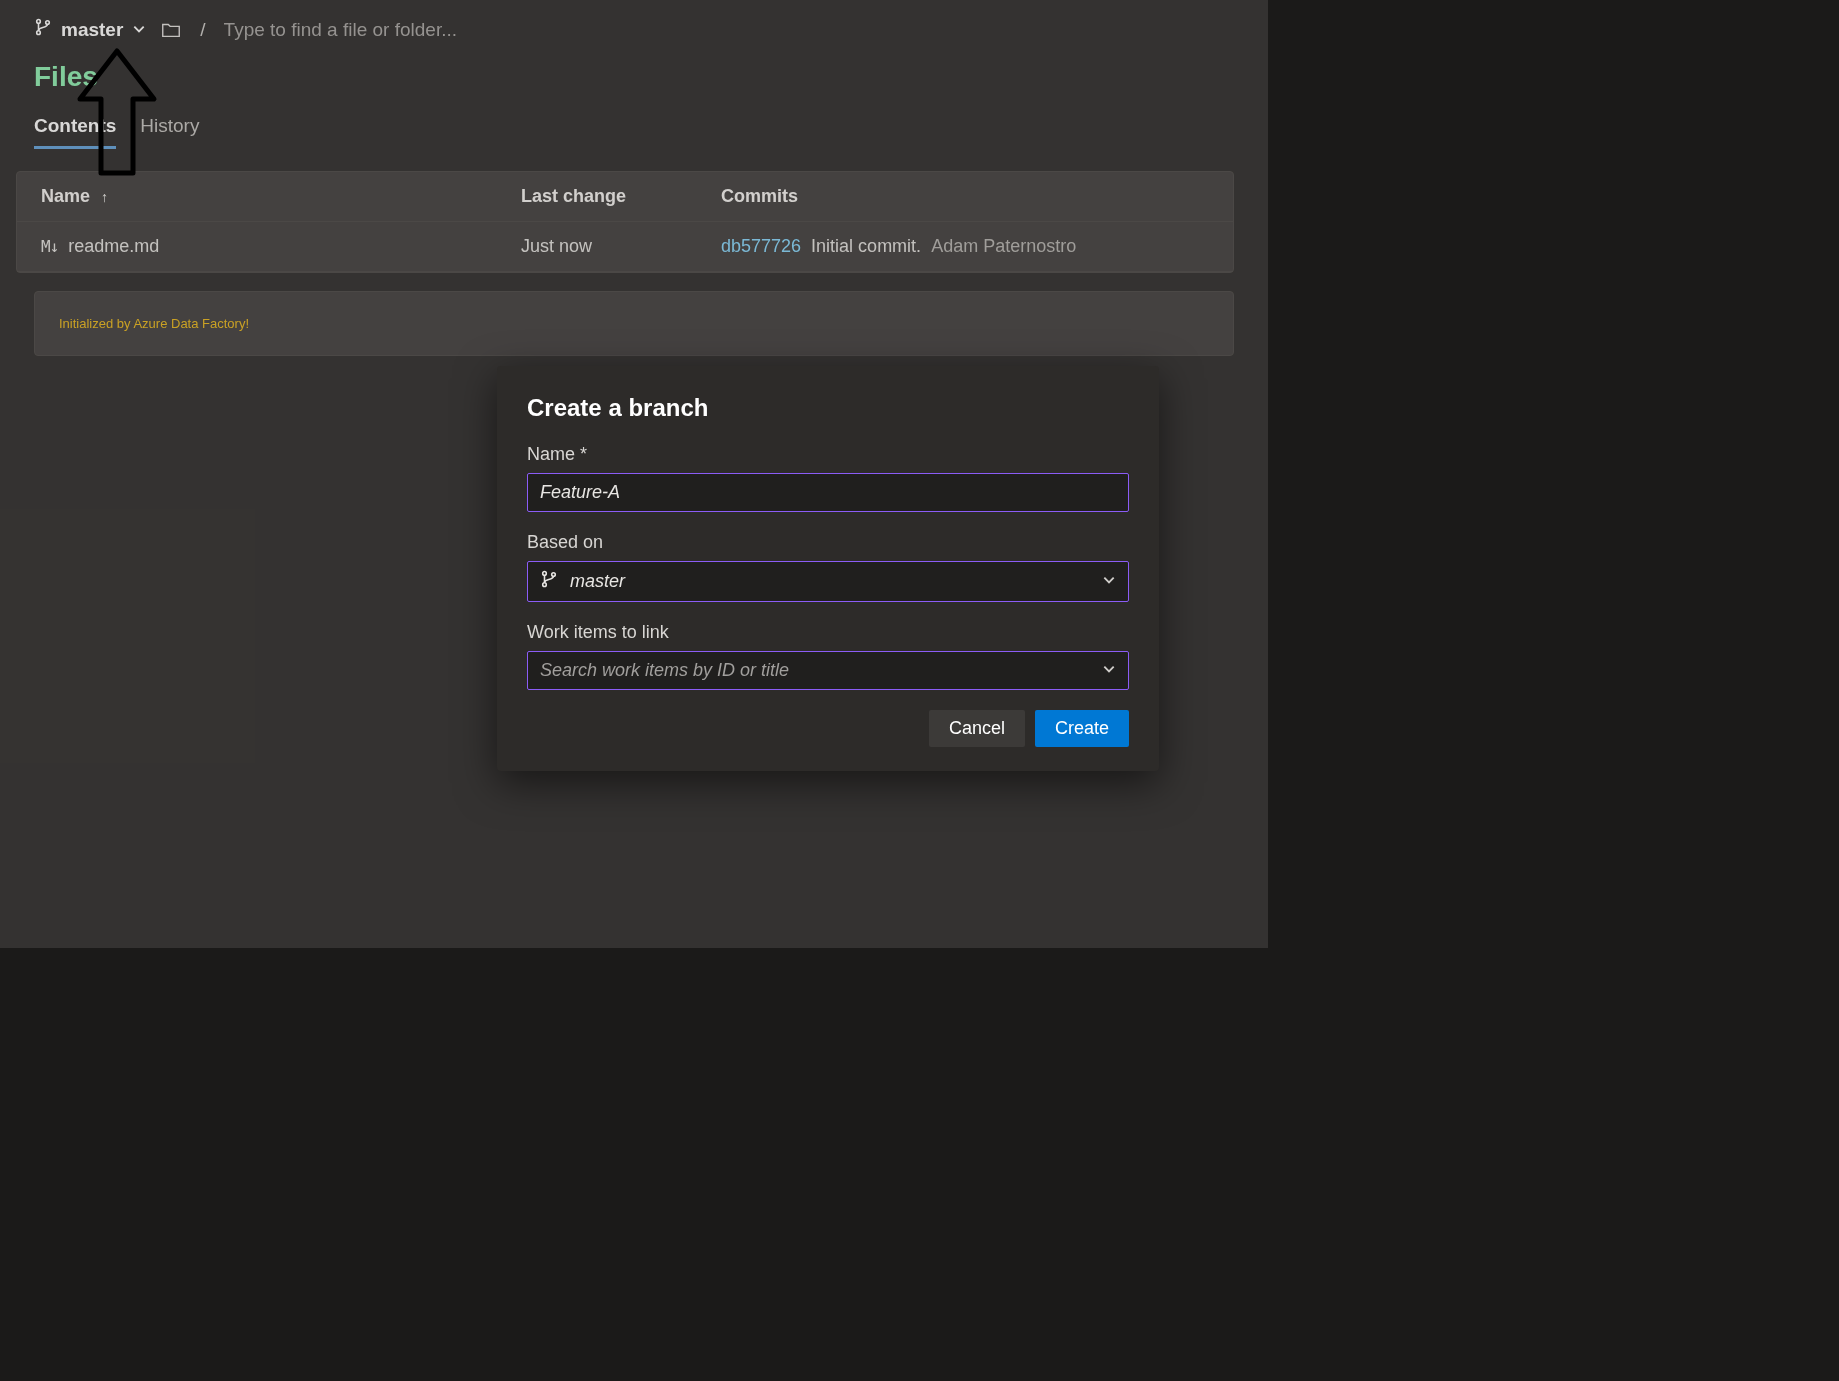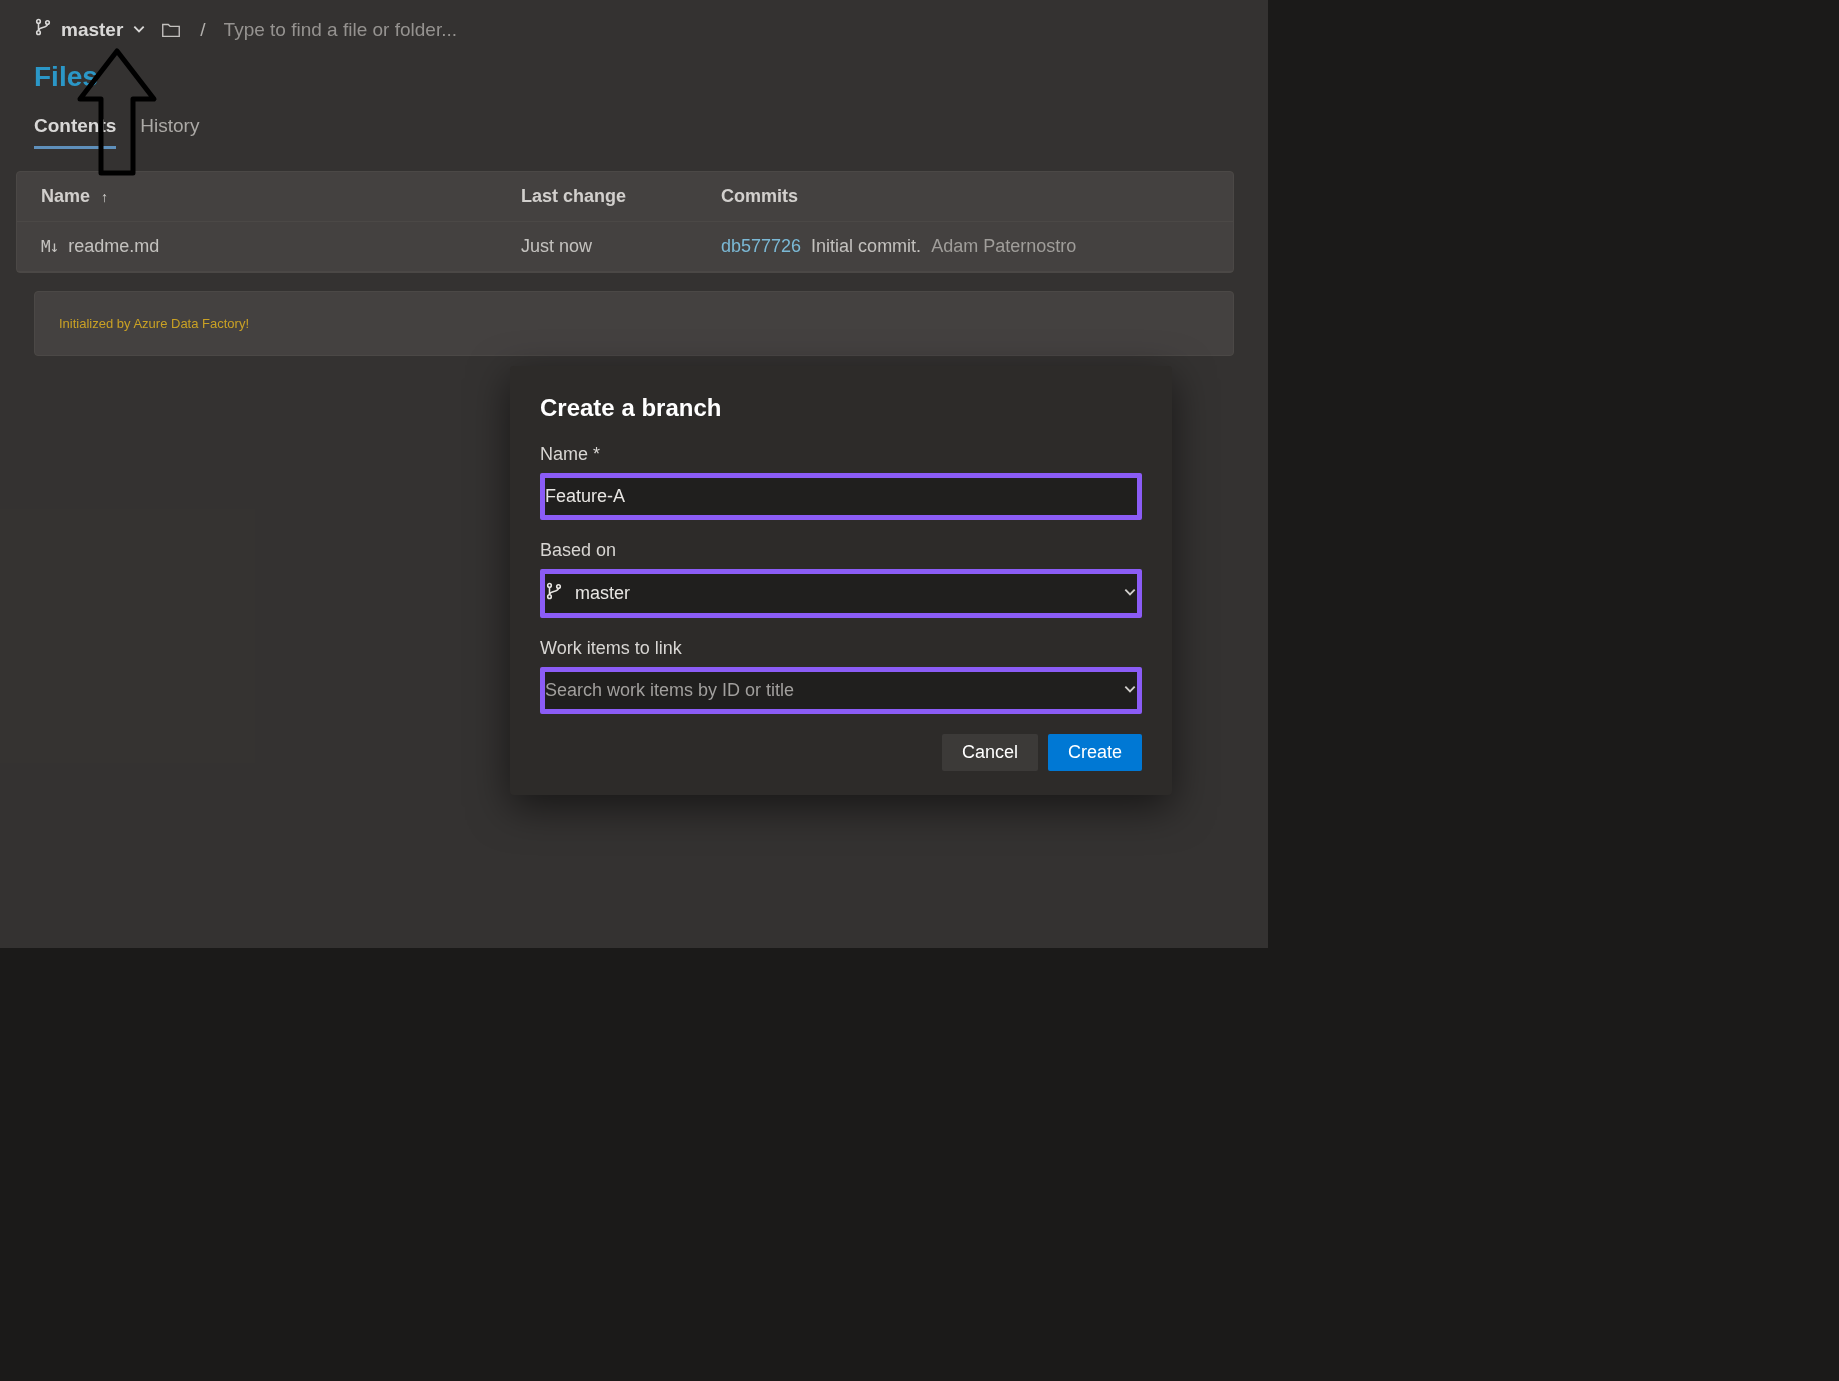--- a/index.html
+++ b/index.html
@@ -51,21 +51,21 @@
     border: none;
     outline: none;
     width: 500px;
   }
   .folder-ico { color:#e1dfdd; display:flex; }
 
   
   .page-title {
     font-size: 28px;
     font-weight: 600;
-    color: #0ea5e9;
+    color: #86efac;
     padding: 12px 34px 8px 34px;
   }
 
   
   .tabs {
     display: flex;
     gap: 24px;
     padding: 8px 34px 0 34px;
     font-size: 19px;
   }
@@ -133,51 +133,52 @@
     position:absolute;
     left:70px;
     top:45px;
     z-index:30;
     pointer-events:none;
   }
 
   
   .dialog {
     position:absolute;
-    left:510px;
+    left:497px;
     top:366px;
     width:662px;
     background:#2d2b29;
     border-radius:4px;
     box-shadow:0 12px 40px rgba(0,0,0,0.55);
     padding:28px 30px 24px 30px;
     z-index:20;
     color:#e8e6e3;
   }
   .dlg-title {
     font-size:24px;
     font-weight:600;
     color:#fff;
     margin-bottom:22px;
   }
   .fld { margin-bottom:20px; }
   .fld-label { font-size:18px; color:#d8d6d3; margin-bottom:8px; display:block; }
   .fld input[type=text], .fld .select-box {
     width:100%;
     background:#201f1e;
-    border:5px solid #8b5cf6;
+    border:1px solid #8b5cf6;
     color:#e8e6e3;
     font-size:18px;
-    padding:8px 0;
+    padding:8px 12px;
     border-radius:2px;
     outline:none;
     display:flex;
     align-items:center;
     gap:10px;
     justify-content:space-between;
+    font-style:italic;
   }
   .select-left { display:flex; align-items:center; gap:12px; }
   .chev { color:#d0cecb; }
   .dlg-buttons {
     display:flex;
     justify-content:flex-end;
     gap:10px;
     margin-top:14px;
   }
   .btn {

